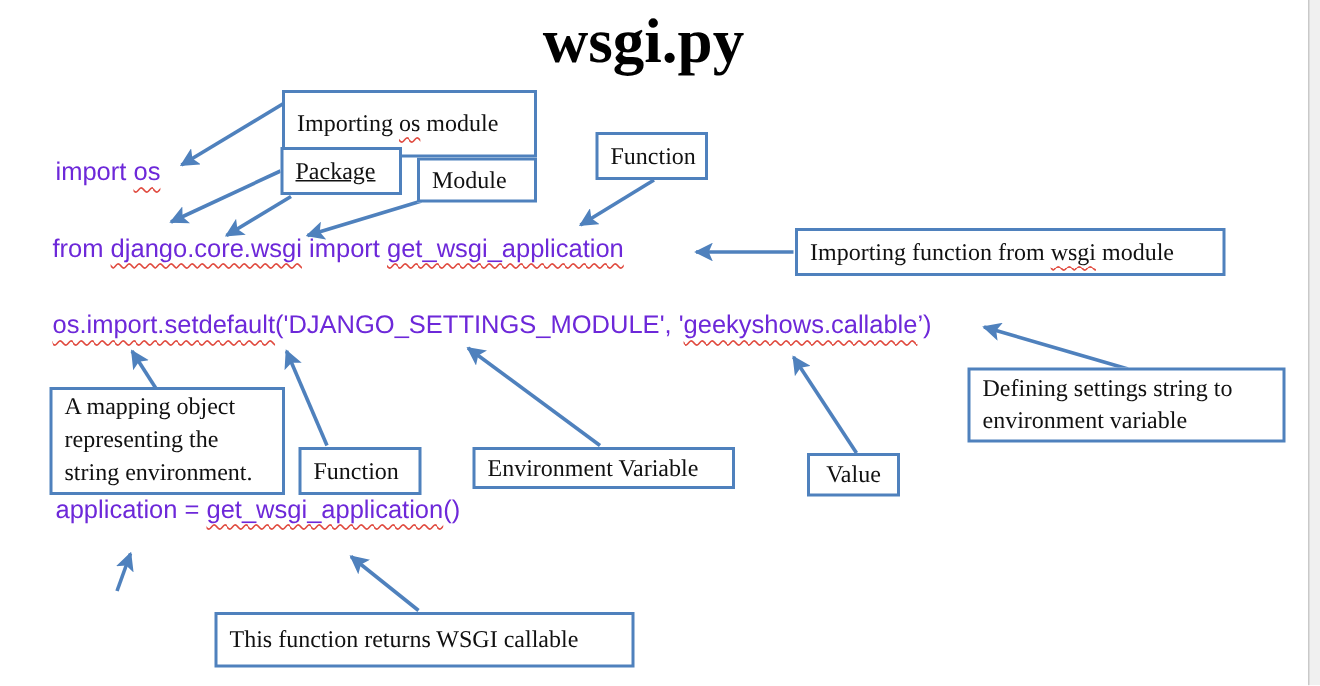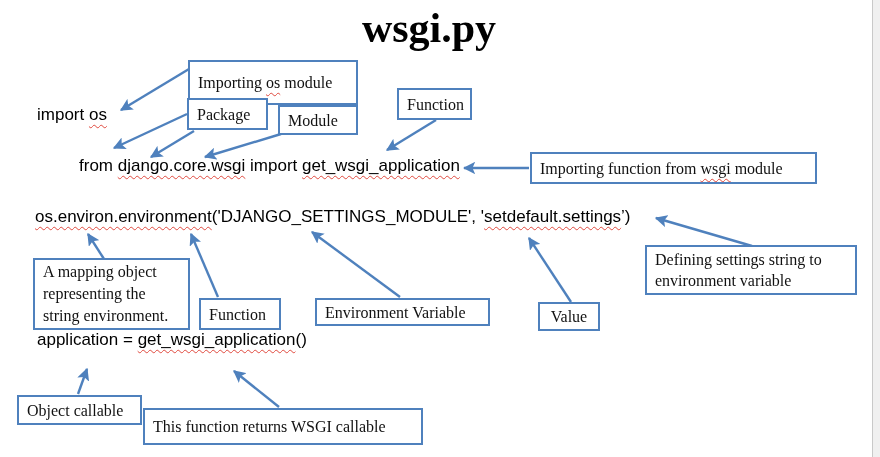--- a/index.html
+++ b/index.html
@@ -4,21 +4,21 @@
 <style>
   html,body{margin:0;padding:0;background:#ffffff;}
   .page{position:relative;width:880px;height:457px;background:#ffffff;overflow:hidden;
         font-family:"Liberation Sans",sans-serif;}
   .gutter{position:absolute;left:872px;top:0;width:8px;height:457px;
           background:#f0f0f0;border-left:1px solid #c9c9c9;box-sizing:border-box;}
   .title{position:absolute;left:0;top:4px;width:858px;text-align:center;
          font-family:"Liberation Serif",serif;font-weight:bold;font-size:42px;
          line-height:48px;color:#000;}
   .code{position:absolute;font-family:"Liberation Sans",sans-serif;font-size:17px;
-        line-height:22px;color:#000000;white-space:pre;}
+        line-height:22px;color:#6d28d9;white-space:pre;}
   .sq{text-decoration-line:underline;text-decoration-style:wavy;
       text-decoration-color:#e04a3f;text-decoration-thickness:1px;
       text-underline-offset:4px;}
   .box{position:absolute;border:2px solid #4f81bd;background:#ffffff;
        font-family:"Liberation Serif",serif;font-size:16px;color:#111;
        display:flex;align-items:center;padding:1px 8px;box-sizing:border-box;
        line-height:21px;}
   .arrows{position:absolute;left:0;top:0;width:880px;height:457px;pointer-events:none;}
 </style>
 </head>
@@ -46,31 +46,31 @@
       <line x1="752" y1="246" x2="656" y2="218" marker-end="url(#ah)"></line>
       <line x1="78" y1="394" x2="87" y2="369" marker-end="url(#ah)"></line>
       <line x1="279" y1="407" x2="234" y2="371" marker-end="url(#ah)"></line>
     </g>
   </svg>
 
   <div class="title">wsgi.py</div>
 
   <div class="code" style="left:37px;top:104px;"><span>import </span><span class="sq">os</span></div>
 
-  <div class="code" style="left:35px;top:155px;margin-left:44px;"><span>from </span><span class="sq">django.core.wsgi</span><span> import </span><span class="sq">get_wsgi_application</span></div>
+  <div class="code" style="left:35px;top:155px;"><span>from </span><span class="sq">django.core.wsgi</span><span> import </span><span class="sq">get_wsgi_application</span></div>
 
-  <div class="code" style="left:35px;top:206px;"><span class="sq">os.environ.environment</span><span>('DJANGO_SETTINGS_MODULE', '</span><span class="sq">setdefault.settings</span><span>’)</span></div>
+  <div class="code" style="left:35px;top:206px;"><span class="sq">os.import.setdefault</span><span>('DJANGO_SETTINGS_MODULE', '</span><span class="sq">geekyshows.callable</span><span>’)</span></div>
 
   <div class="code" style="left:37px;top:329px;"><span>application = </span><span class="sq">get_wsgi_application</span><span>()</span></div>
 
   <div class="box" style="left:188px;top:60px;width:170px;height:45px;">
       <span><span>Importing </span><span class="sq">os</span><span> module</span></span>
     </div>
 
-  <div class="box" style="left:187px;top:98px;width:81px;height:32px;">
+  <div class="box" style="left:187px;top:98px;width:81px;height:32px;text-decoration:underline;">
       <span>Package</span>
     </div>
 
   <div class="box" style="left:278px;top:105px;width:80px;height:30px;">
       <span>Module</span>
     </div>
 
   <div class="box" style="left:397px;top:88px;width:75px;height:32px;">
       <span>Function</span>
     </div>
@@ -92,22 +92,19 @@
     </div>
 
   <div class="box" style="left:538px;top:302px;width:62px;height:29px;justify-content:center;">
       <span>Value</span>
     </div>
 
   <div class="box" style="left:645px;top:245px;width:212px;height:50px;">
       <span>Defining settings string to environment variable</span>
     </div>
 
-  <div class="box" style="left:17px;top:395px;width:125px;height:30px;">
-      <span>Object callable</span>
-    </div>
 
   <div class="box" style="left:143px;top:408px;width:280px;height:37px;">
       <span>This function returns WSGI callable</span>
     </div>
 
   <div class="gutter"></div>
 </div>
 
 </body></html>

